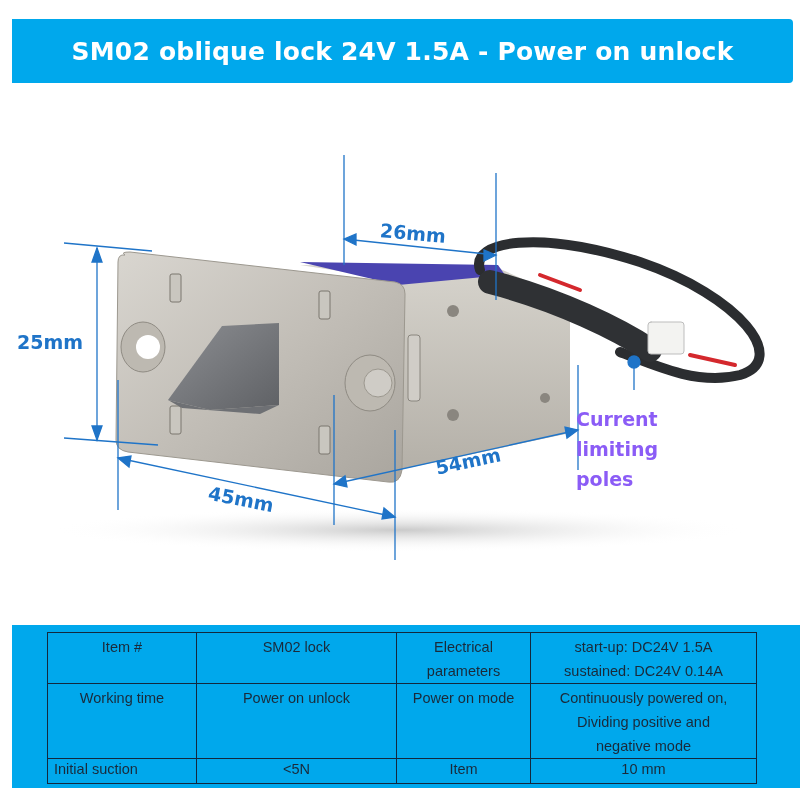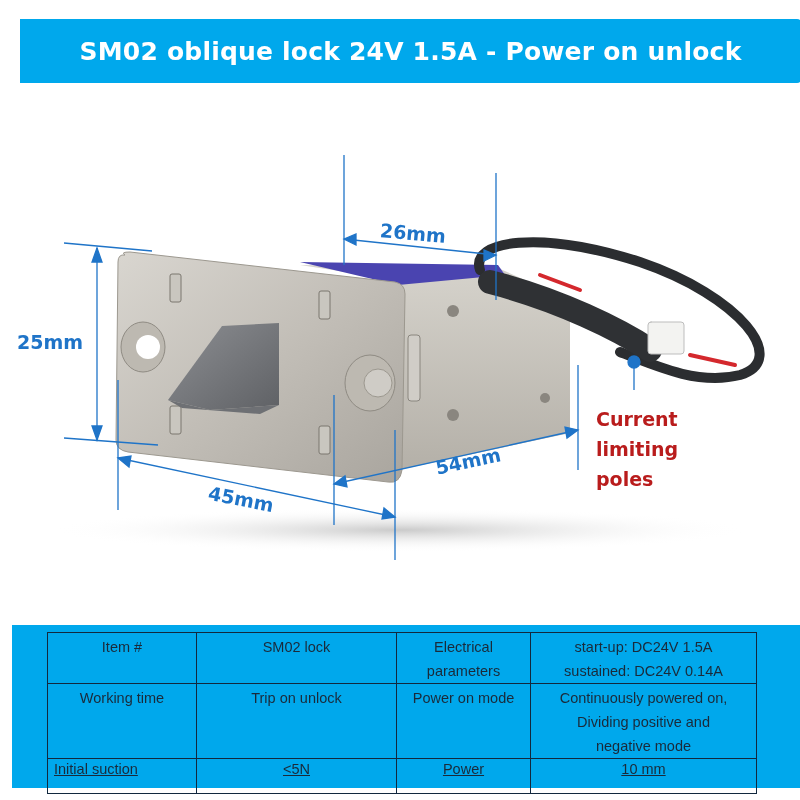--- a/index.html
+++ b/index.html
@@ -2,36 +2,36 @@
 <html><head>
   <meta charset="utf-8">
   <style>
     html, body { margin: 0; padding: 0; }
     body {
       width: 800px; height: 800px; position: relative; overflow: hidden;
       background: #ffffff;
       font-family: "DejaVu Sans", "Liberation Sans", sans-serif;
     }
     .banner {
-      position: absolute; left: 20px; top: 19px; width: 781px; height: 64px;
+      position: absolute; left: 12px; top: 19px; width: 781px; height: 64px;
       background: #00a8ec;
       display: flex; align-items: center; justify-content: center;
       border-radius: 0 4px 4px 0;
     }
     .banner-title {
       color: #ffffff; font-size: 25px; font-weight: bold; letter-spacing: 0.2px;
       font-family: "DejaVu Sans", sans-serif;
     }
     .photo { position: absolute; left: 0; top: 90px; width: 800px; height: 520px; }
     .dim-label {
       position: absolute; color: #1f74c8; font-weight: bold; font-size: 19px;
       font-family: "DejaVu Sans", sans-serif;
     }
     .callout {
-      position: absolute; left: 596px; top: 404px; color: #b91c1c;
+      position: absolute; left: 576px; top: 404px; color: #8b5cf6;
       font-weight: bold; font-size: 19px; line-height: 30px;
       font-family: "DejaVu Sans", sans-serif;
     }
     .callout span { display: block; }
     .spec-panel {
       position: absolute; left: 12px; top: 625px; width: 778px; height: 163px;
       background: #00a8ec;
       padding-left: 23px;
     }
     table.spec {
@@ -43,21 +43,21 @@
       border: 1.5px solid #12283e; text-align: center; vertical-align: top;
       padding: 2px 3px 0 3px; line-height: 24px;
     }
     table.spec td.left { text-align: left; padding-left: 6px; }
     table.spec col.c1 { width: 149px; }
     table.spec col.c2 { width: 200px; }
     table.spec col.c3 { width: 134px; }
     table.spec col.c4 { width: 226px; }
     tr.r1 { height: 49px; }
     tr.r2 { height: 72px; }
-    tr.r3 { height: 35px; text-decoration: underline; }
+    tr.r3 { height: 25px; }
     tr.r3 td { line-height: 21px; padding-top: 0; }
   </style>
 </head>
 <body>
 
 <div class="banner">
   <span class="banner-title">SM02 oblique lock 24V 1.5A - Power on unlock</span>
 </div>
 
 <svg class="photo" viewBox="0 90 800 520" width="800" height="520">
@@ -175,29 +175,29 @@
         <div>Electrical</div>
         <div>parameters</div>
       </td>
       <td>
         <div>start-up: DC24V 1.5A</div>
         <div>sustained: DC24V 0.14A</div>
       </td>
     </tr>
     <tr class="r2">
       <td>Working time</td>
-      <td>Trip on unlock</td>
+      <td>Power on unlock</td>
       <td>Power on mode</td>
       <td>
         <div>Continuously powered on,</div>
         <div>Dividing positive and</div>
         <div>negative mode</div>
       </td>
     </tr>
     <tr class="r3">
       <td class="left">Initial suction</td>
       <td>&lt;5N</td>
-      <td>Power</td>
+      <td>Item</td>
       <td>10 mm</td>
     </tr>
   </tbody>
     </table>
 </div>
 
 </body></html>

